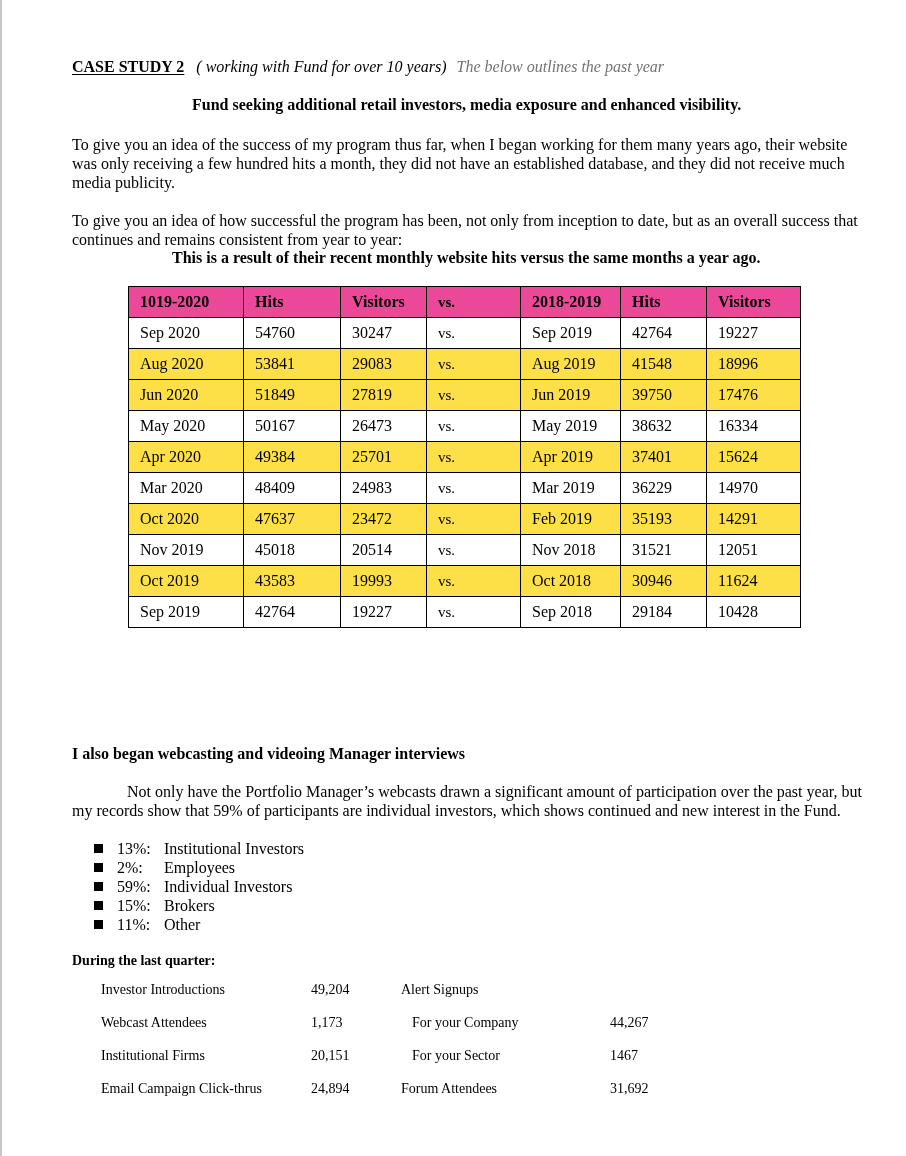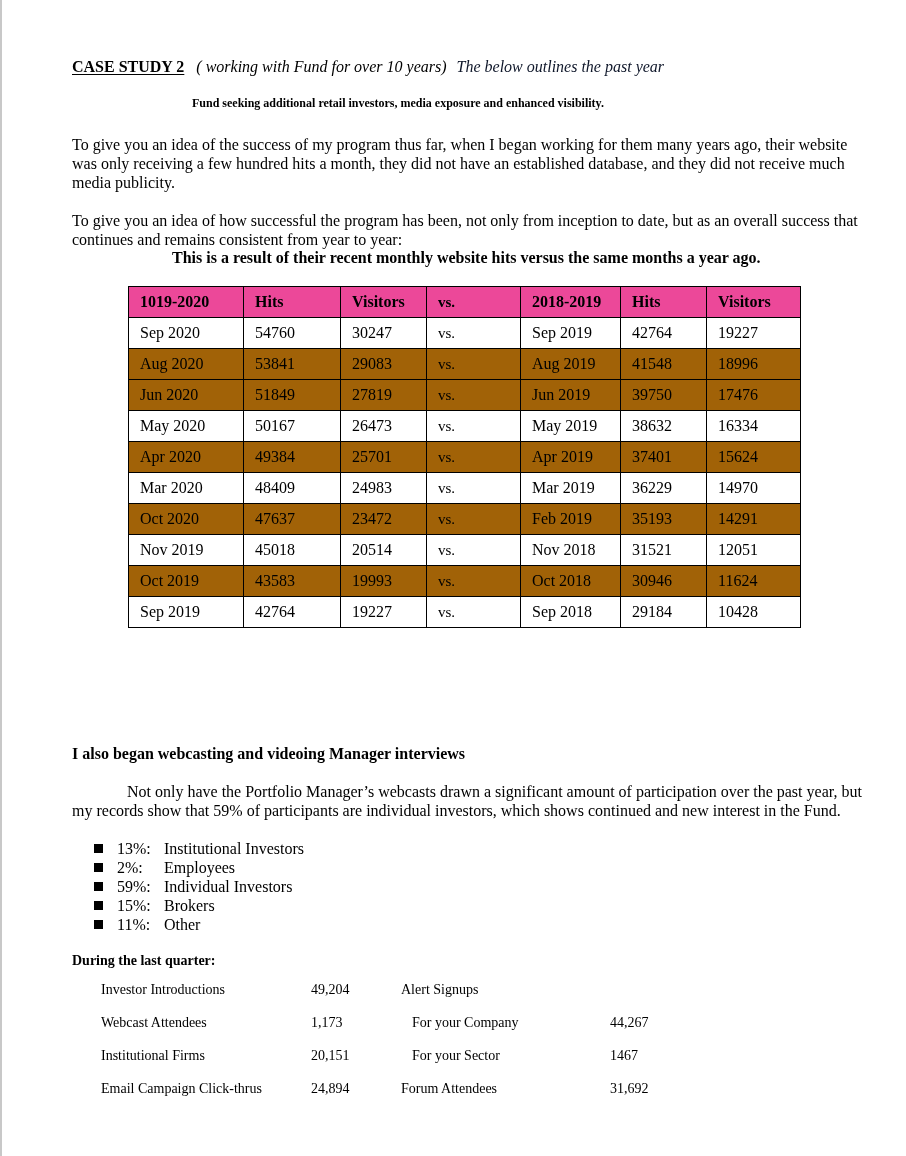--- a/index.html
+++ b/index.html
@@ -7,39 +7,39 @@
       width: 906px; height: 1156px; position: relative; overflow: hidden;
       font-family: "Liberation Serif", "DejaVu Serif", serif;
       color: #000;
     }
     .page-edge { position: absolute; left: 0; top: 0; bottom: 0; width: 2px; background: #c8c8c8; }
     .content { position: absolute; left: 72px; top: 0; width: 800px; }
 
     .title-line { position: absolute; top: 58px; left: 0; font-size: 16px; white-space: nowrap; }
     .title-main { font-weight: bold; text-decoration: underline; text-underline-offset: 2px; }
     .title-paren { font-style: italic; margin-left: 8px; }
-    .title-red { font-style: italic; color: #0f172a; margin-left: 6px; }
-
-    .subtitle { position: absolute; top: 96px; left: 120px; font-size: 12px; font-weight: bold; white-space: nowrap; }
+    .title-red { font-style: italic; color: #737373; margin-left: 6px; }
+
+    .subtitle { position: absolute; top: 96px; left: 120px; font-size: 16px; font-weight: bold; white-space: nowrap; }
 
     .para { position: absolute; left: 0; width: 800px; font-size: 16px; line-height: 19px; }
     .para1 { top: 135px; }
     .para2 { top: 211px; }
     .para-bold { position: absolute; top: 249px; left: 100px; font-size: 16px; font-weight: bold; white-space: nowrap; }
 
     table.stats {
       position: absolute; top: 286px; left: 56px;
       border-collapse: collapse; font-size: 16px;
     }
     table.stats td, table.stats th {
       border: 1px solid #000; height: 30px; padding: 0 0 0 11px; text-align: left;
       font-weight: normal; white-space: nowrap;
     }
     table.stats th { font-weight: bold; background: #ec4899; }
-    table.stats tr.alt td { background: #a16207; }
+    table.stats tr.alt td { background: #fde047; }
     table.stats td.vs, table.stats th.vs { font-size: 15px; }
     .c1 { width: 103px; } .c2 { width: 85px; } .c3 { width: 74px; }
     .c4 { width: 82px; } .c5 { width: 88px; } .c6 { width: 74px; } .c7 { width: 82px; }
 
     .section-head { position: absolute; top: 745px; left: 0; font-size: 16px; font-weight: bold; white-space: nowrap; }
     .para3 { top: 782px; text-indent: 55px; }
 
     ul.breakdown { position: absolute; top: 839px; left: 22px; margin: 0; padding: 0; list-style: none; font-size: 16px; }
     ul.breakdown li { height: 19px; line-height: 19px; display: flex; align-items: center; white-space: nowrap; }
     .sq { display: inline-block; width: 9px; height: 9px; background: #000; margin-right: 14px; }

